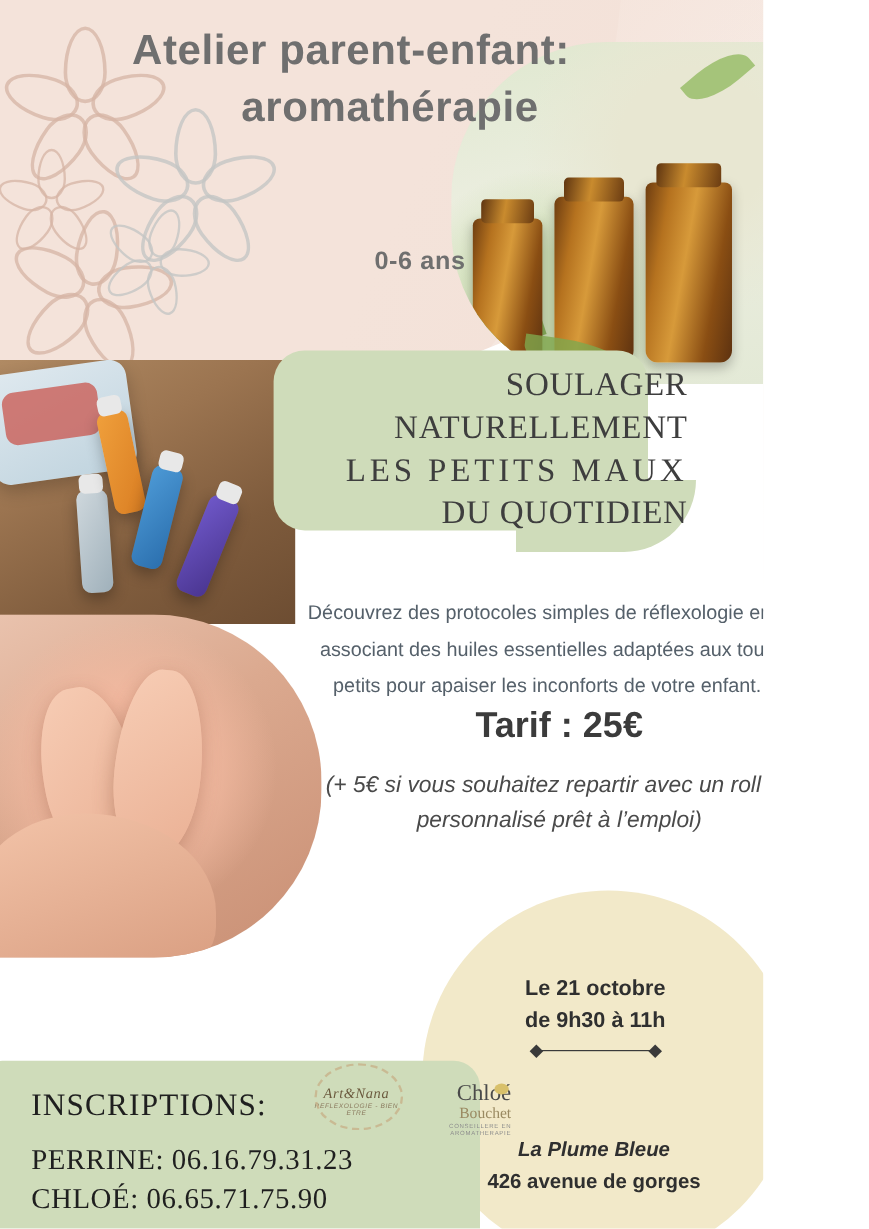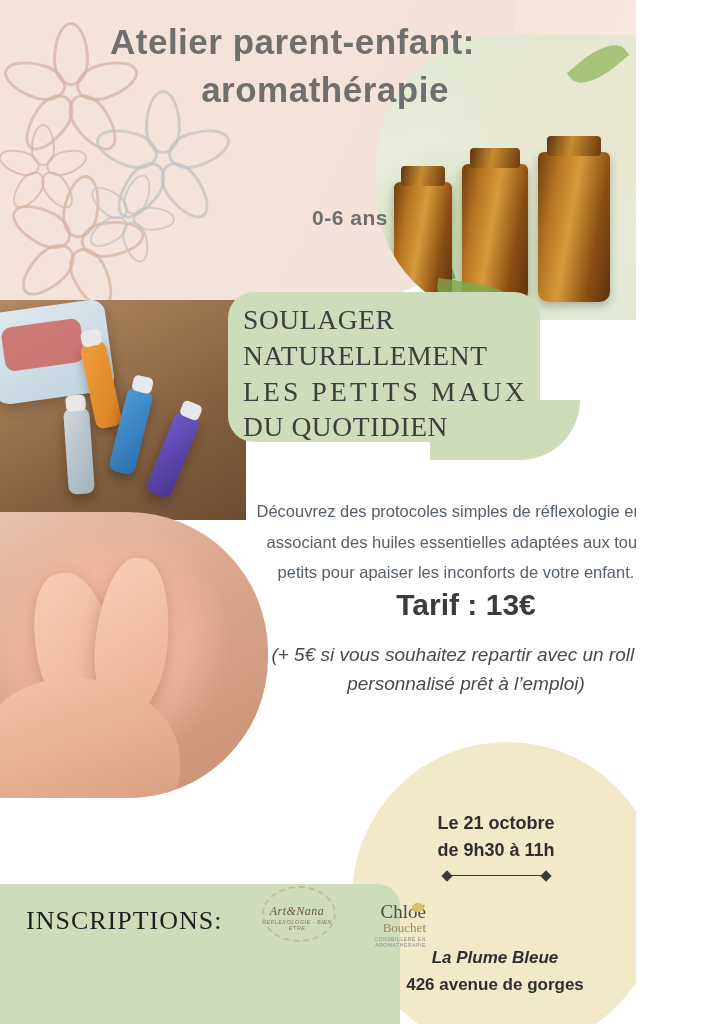--- a/index.html
+++ b/index.html
@@ -263,21 +263,21 @@
     left: 243px;
     top: 302px;
     width: 330px;
     z-index: 6;
     color: #3e3e3e;
     font-family: "Liberation Serif", serif;
     font-size: 27.5px;
     line-height: 1.3;
     letter-spacing: 0.6px;
   }
-  .slogan span { display: block; }
+  .slogan span { display: block; text-align: right; }
   .slogan .sp { letter-spacing: 3.2px; }
 
   .desc {
     position: absolute;
     left: 256px;
     top: 452px;
     width: 400px;
     z-index: 6;
     text-align: center;
     color: #55606a;
@@ -546,36 +546,40 @@
 
   <div class="slogan">
     <span>SOULAGER</span>
     <span>NATURELLEMENT</span>
     <span class="sp">LES  PETITS  MAUX</span>
     <span>DU QUOTIDIEN</span>
   </div>
 
   <div class="desc">Découvrez des protocoles simples de réflexologie en y associant des huiles essentielles adaptées aux tous petits pour apaiser les inconforts de votre enfant.</div>
 
-  <div class="price">Tarif : 13€</div>
+  <div class="price">Tarif : 25€</div>
   <div class="price-note">(+ 5€ si vous souhaitez repartir avec un roll on personnalisé prêt à l’emploi)</div>
 
   <div class="info-circle"></div>
   <div class="info-date">
     <div>Le 21 octobre</div>
     <div>de 9h30 à 11h</div>
   </div>
   <div class="info-sep"></div>
   <div class="info-addr">
     <div class="venue">La Plume Bleue</div>
     <div>426 avenue de gorges</div>
   </div>
 
   <div class="insc-card"></div>
   <div class="insc-title">INSCRIPTIONS:</div>
+  <div class="insc-lines">
+    <div>PERRINE: 06.16.79.31.23</div>
+    <div>CHLOÉ: 06.65.71.75.90</div>
+  </div>
 
   <div class="logo-a">
     <div class="wreath"></div>
     <div class="nm">Art&amp;Nana</div>
     <div class="sub">REFLEXOLOGIE - BIEN ETRE</div>
   </div>
   <div class="logo-b">
     <div class="bee"></div>
     <div class="nm">Chloé</div>
     <div class="nm2">Bouchet</div>

